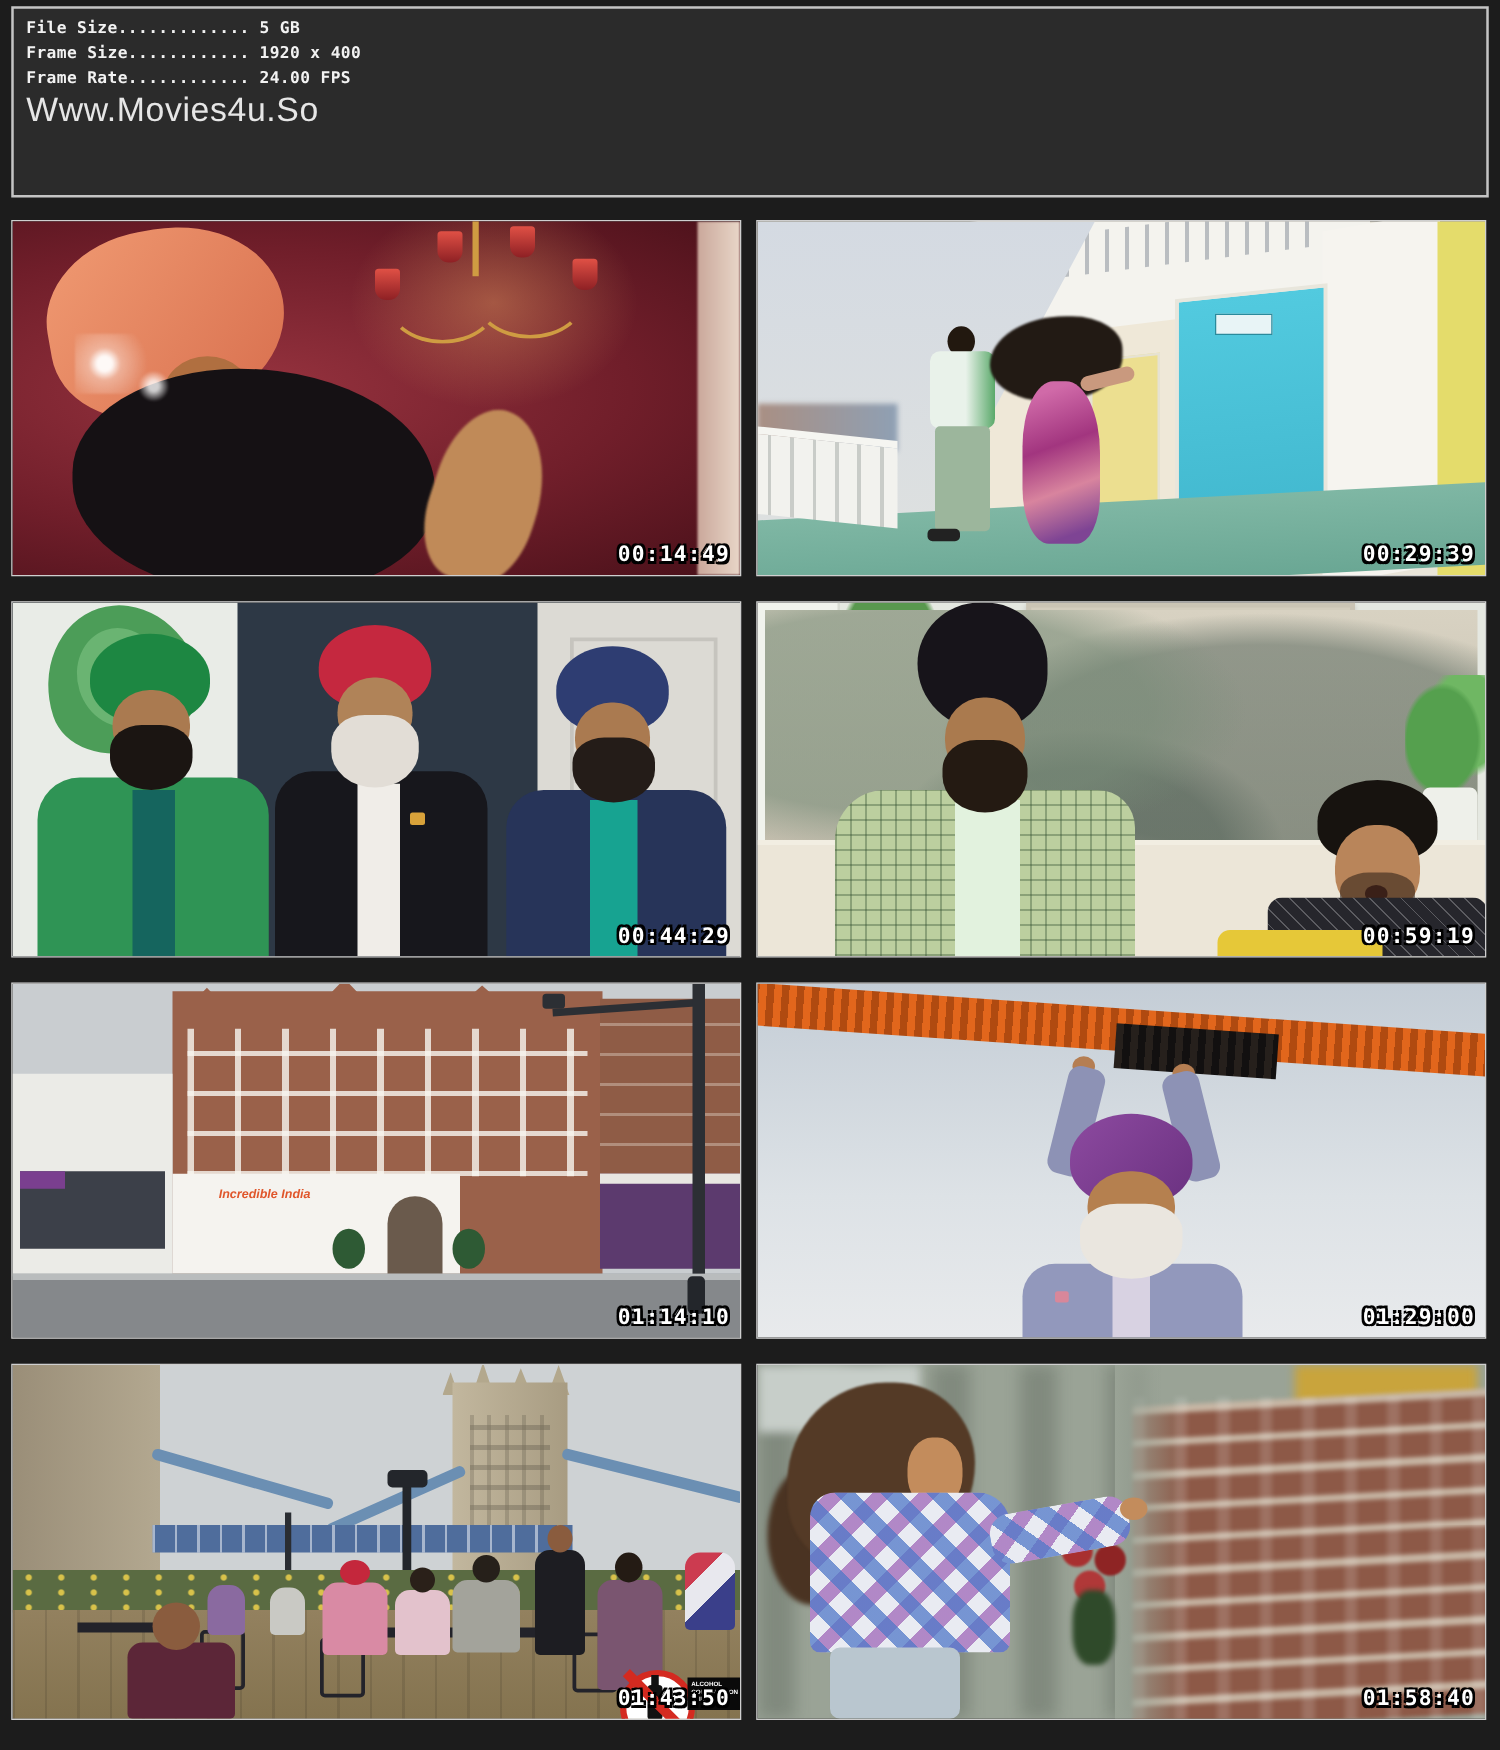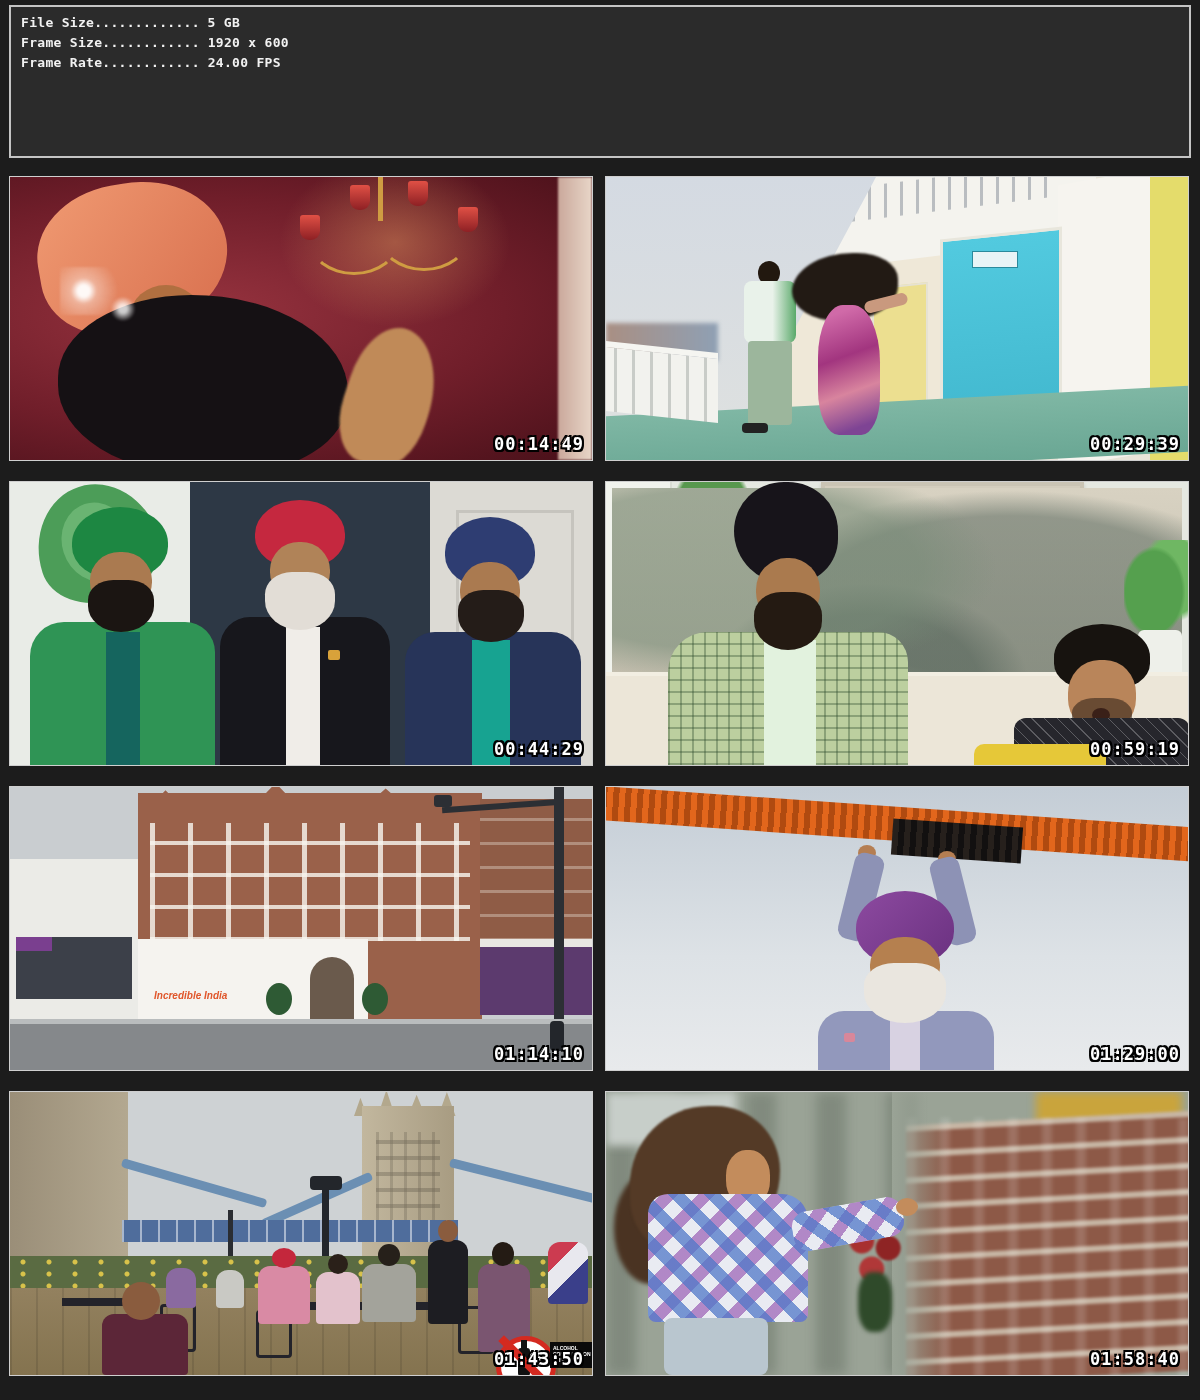--- a/index.html
+++ b/index.html
@@ -112,21 +112,21 @@
   .s4-stubble{left:466px;top:216px;width:60px;height:38px;background:rgba(40,28,20,.55);border-radius:40% 40% 52% 52%;}
   .s4-mouth{left:486px;top:226px;width:18px;height:14px;background:#3a2018;border-radius:50%;}
   .s4-jacket2{left:408px;top:236px;width:176px;height:47px;background-color:#26262c;background-image:repeating-linear-gradient(45deg,rgba(255,255,255,.25) 0 1px,transparent 1px 9px);border-radius:12px 12px 0 0;}
   .s4-yellow{left:368px;top:262px;width:132px;height:21px;background:#e6c838;border-radius:10px 10px 0 0;}
   
   .sc5{background:#c9cdd0;}
   .s5-brick{left:128px;top:6px;width:344px;height:226px;background:#9a614a;}
   .s5-roof{left:128px;top:-4px;width:344px;height:36px;background:#9a614a;clip-path:polygon(0 100%,8% 20%,16% 100%,30% 100%,40% 0,50% 100%,62% 100%,72% 15%,82% 100%,100% 100%);}
   .s5-win{left:140px;top:36px;width:320px;height:118px;background:repeating-linear-gradient(90deg,rgba(248,246,240,.8) 0 5px,transparent 5px 38px),repeating-linear-gradient(0deg,rgba(248,246,240,.8) 0 4px,transparent 4px 32px);}
   .s5-store{left:128px;top:152px;width:230px;height:80px;background:#f5f3ef;}
-  .s5-sign{left:144px;top:160px;width:150px;height:18px;color:#e0562b;font:italic bold 10px "Liberation Sans",sans-serif;line-height:18px;margin-top:40px;}
+  .s5-sign{left:165px;top:160px;width:150px;height:18px;color:#e0562b;font:italic bold 10px "Liberation Sans",sans-serif;line-height:18px;}
   .s5-arch{left:300px;top:170px;width:44px;height:62px;background:#6a5a4c;border-radius:22px 22px 0 0;}
   .s5-tree1{left:256px;top:196px;width:26px;height:32px;background:#2e5a34;border-radius:50%;}
   .s5-tree2{left:352px;top:196px;width:26px;height:32px;background:#2e5a34;border-radius:50%;}
   .s5-whiteb{left:0;top:72px;width:128px;height:162px;background:#ebebe7;}
   .s5-shopwin{left:6px;top:150px;width:116px;height:62px;background:#3c4049;}
   .s5-psign{left:6px;top:150px;width:36px;height:14px;background:#7a3f8f;}
   .s5-rbldg{left:470px;top:12px;width:114px;height:142px;background-color:#8f5c46;background-image:repeating-linear-gradient(0deg,rgba(240,235,225,.35) 0 3px,transparent 3px 24px);}
   .s5-pshop{left:470px;top:152px;width:114px;height:68px;background:#5c3a6e;border-top:8px solid #e8e6e2;}
   .s5-pole{left:544px;top:0;width:10px;height:252px;background:#2c2f34;}
   .s5-arm{left:432px;top:16px;width:120px;height:6px;background:#2c2f34;transform:rotate(-4deg);}
@@ -207,22 +207,23 @@
   .s8-top8{left:42px;top:102px;width:160px;height:128px;border-radius:20px 26px 8px 8px;}
   .s8-arm8{left:186px;top:112px;width:112px;height:40px;transform:rotate(-10deg);border-radius:16px;}
   .s8-hand8{left:290px;top:106px;width:22px;height:18px;background:#c38c5c;border-radius:50%;}
   .s8-jeans8{left:58px;top:226px;width:104px;height:57px;background:#b9c6cf;border-radius:8px;}
 </style>
 </head>
 <body>
 
 <div class="info-panel">
   <div class="info-line"><span>File Size</span><span>.............</span><span class="val">5 GB</span></div>
-  <div class="info-line"><span>Frame Size</span><span>............</span><span class="val">1920 x 600</span></div>
+  <div class="info-line"><span>Frame Size</span><span>............</span><span class="val">1920 x 400</span></div>
   <div class="info-line"><span>Frame Rate</span><span>............</span><span class="val">24.00 FPS</span></div>
+  <div class="site-name">Www.Movies4u.So</div>
 </div>
 
 <div class="grid">
 
   <figure class="shot">
     <div class="scene sc1">
       <div class="s1-glow"></div>
       <div class="s1-stem"></div>
       <div class="s1-arc1"></div>
       <div class="s1-arc2"></div>

